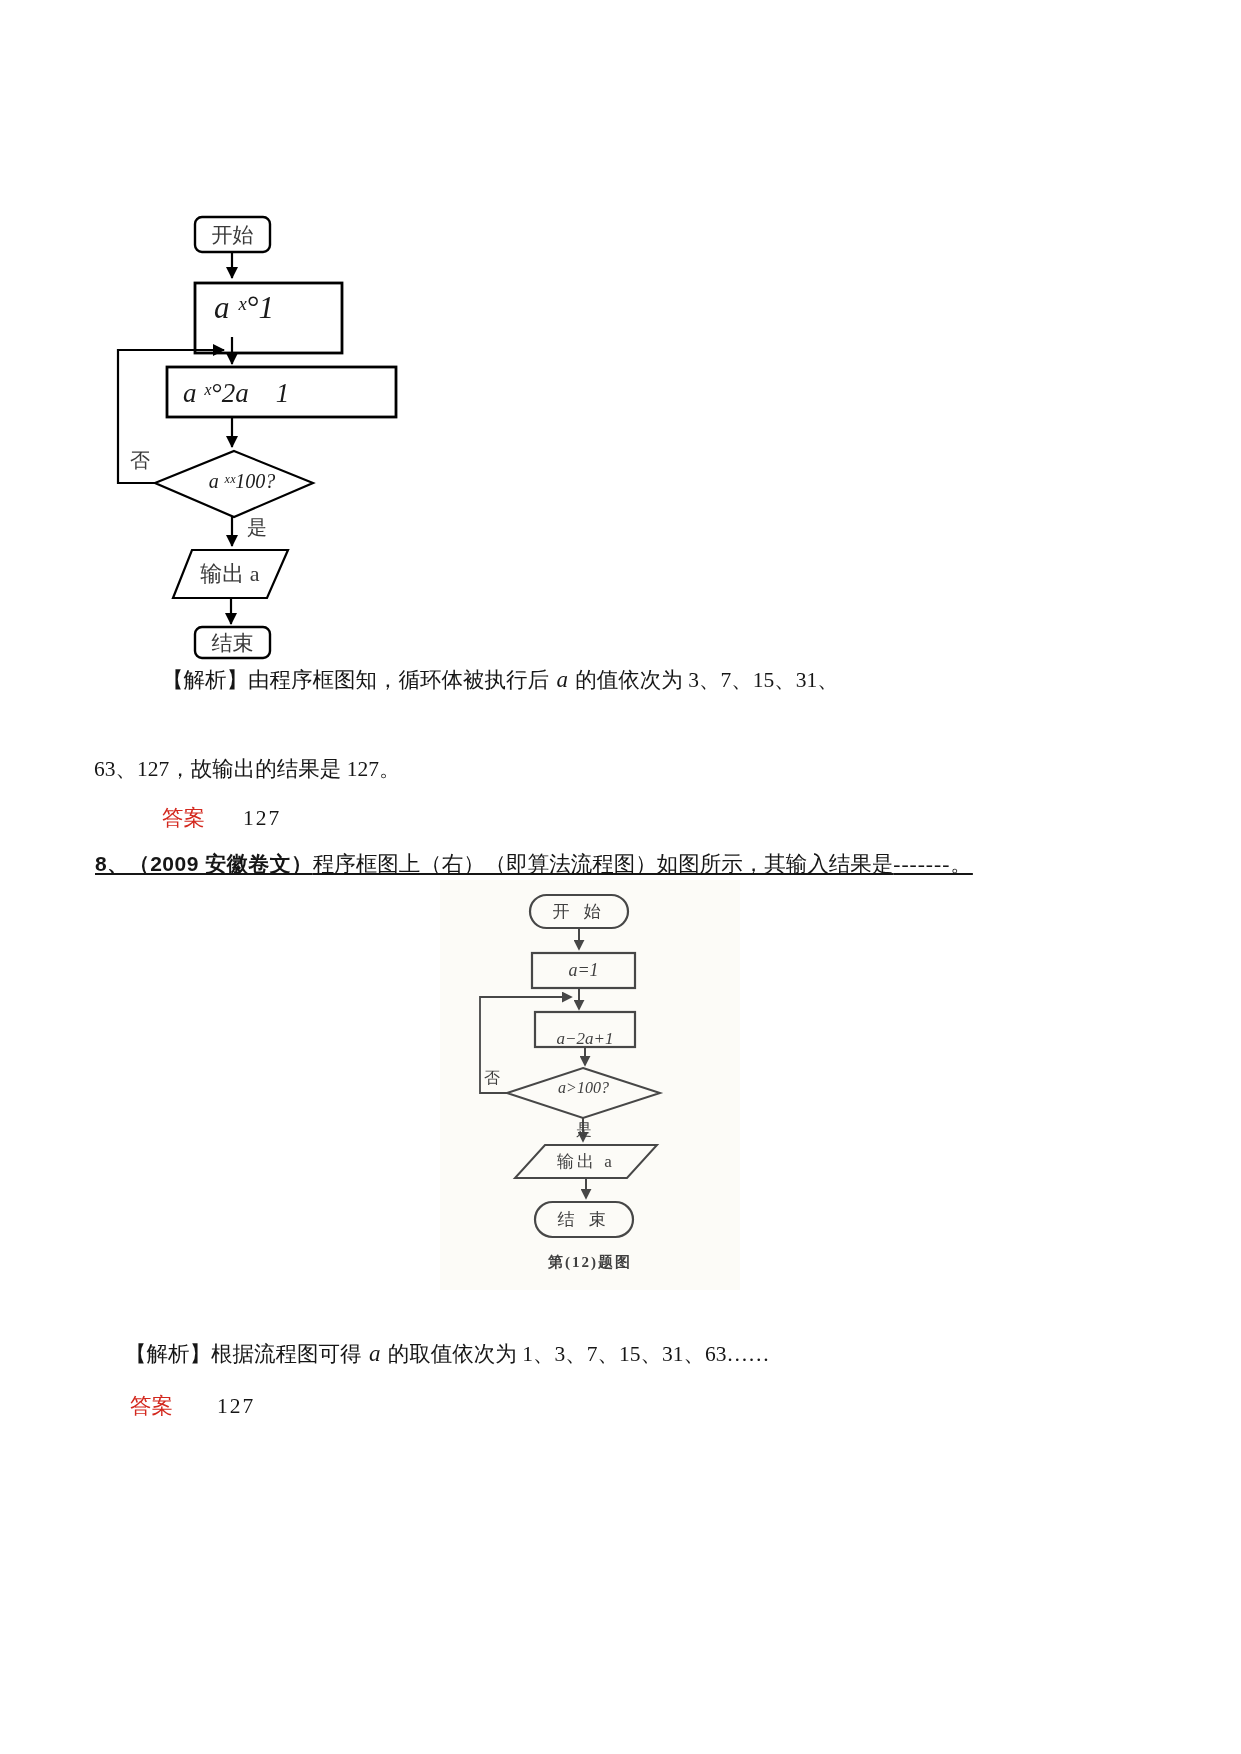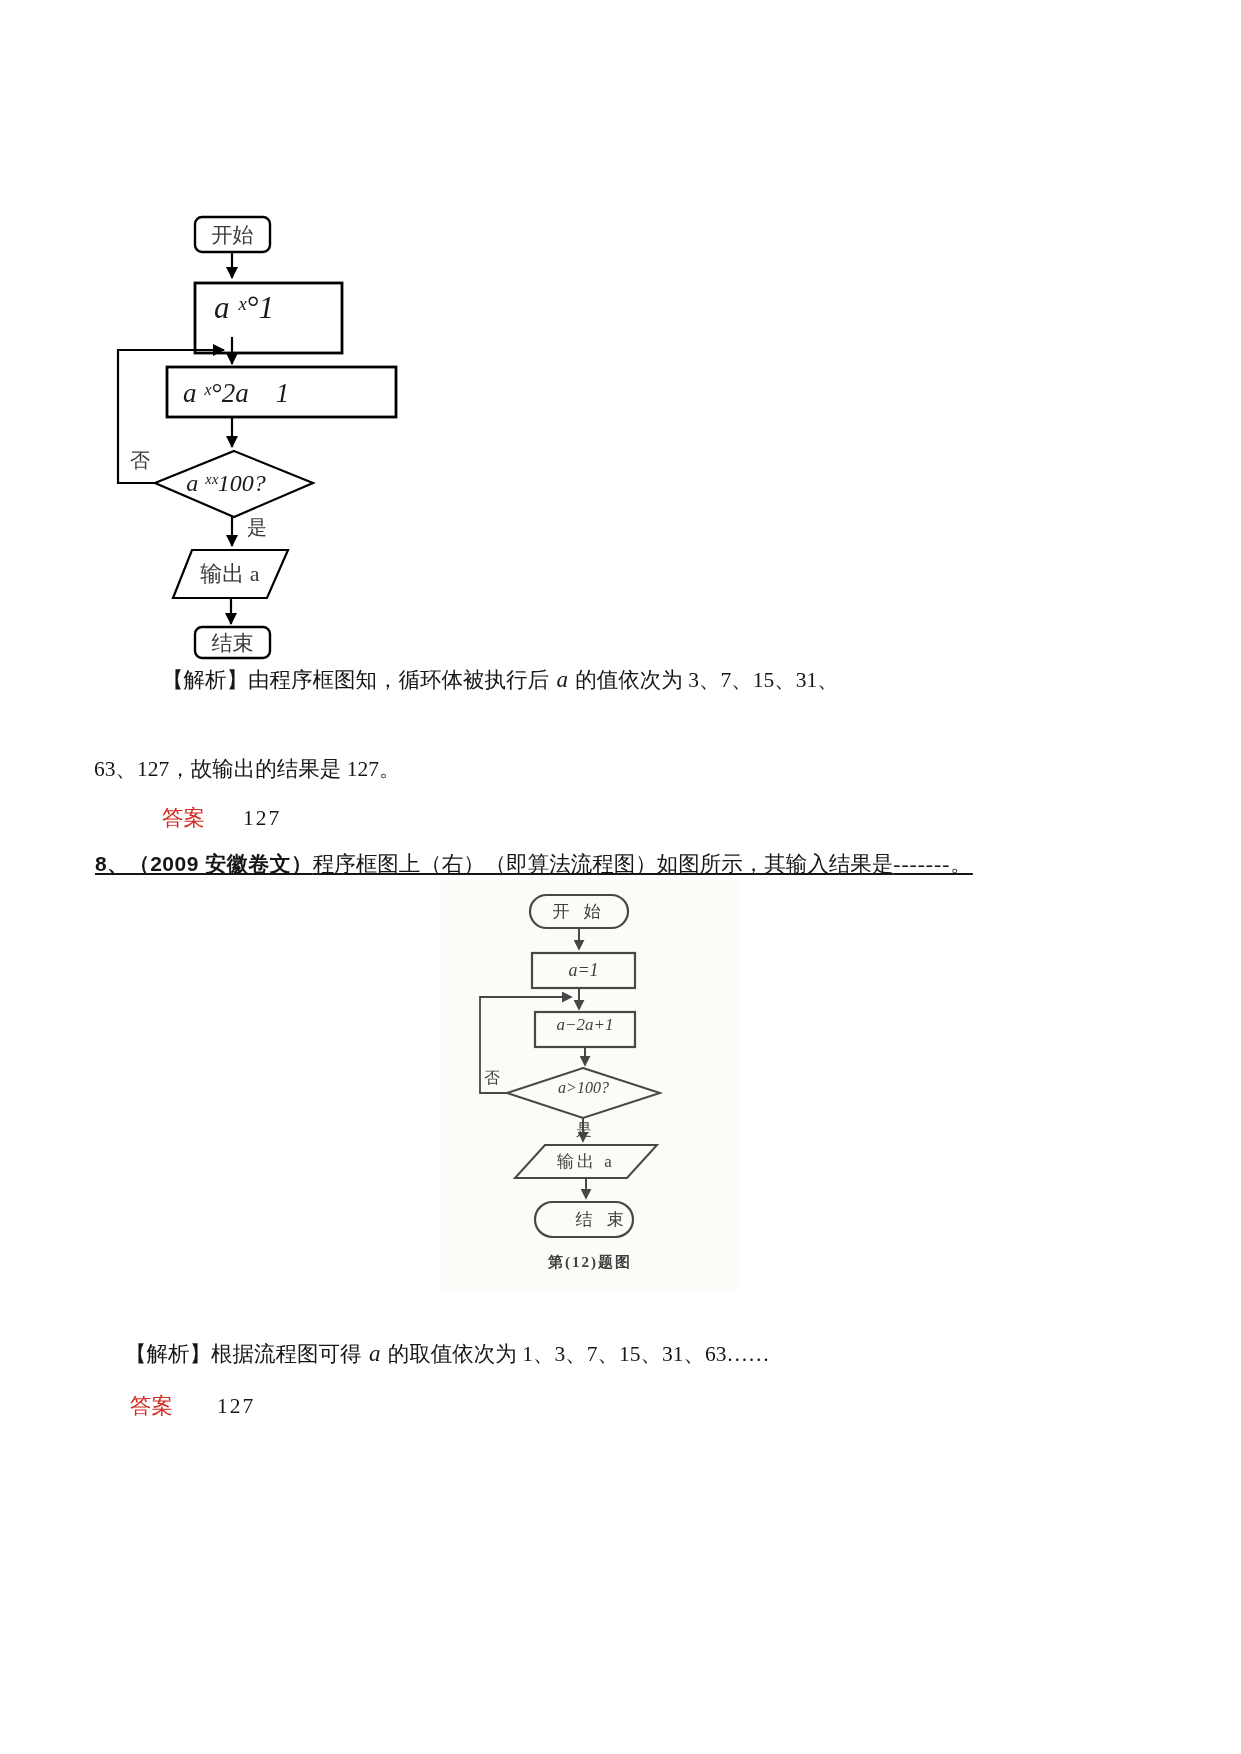--- a/index.html
+++ b/index.html
@@ -56,21 +56,21 @@
     <line x1="182" y1="327" x2="182" y2="356" stroke="#000" stroke-width="2.2" marker-end="url(#ah1)"></line>
     <polygon points="142,360 238,360 217,408 123,408" fill="none" stroke="#000" stroke-width="2.2"></polygon>
     <line x1="181" y1="408" x2="181" y2="434" stroke="#000" stroke-width="2.2" marker-end="url(#ah1)"></line>
     <rect x="145" y="437" width="75" height="31" rx="7" fill="none" stroke="#000" stroke-width="2.4"></rect>
   </svg>
 
   <div class="fc1-label fc-center" style="left:195px;top:217px;width:75px;height:35px;font-size:21px;">开始</div>
   <div class="fc1-label formula" style="left:214px;top:290px;font-size:31px;">a ˣ°1</div>
   <div class="fc1-label formula" style="left:183px;top:375px;font-size:27px;">a ˣ°2a　1</div>
   <div class="fc1-label" style="left:130px;top:447px;font-size:20px;">否</div>
-  <div class="fc1-label formula fc-center" style="left:148px;top:470px;width:156px;font-size:24px;">a ˣˣ100?</div>
+  <div class="fc1-label formula fc-center" style="left:164px;top:470px;width:156px;font-size:20px;">a ˣˣ100?</div>
   <div class="fc1-label" style="left:247px;top:514px;font-size:20px;">是</div>
   <div class="fc1-label fc-center" style="left:180px;top:550px;width:100px;height:48px;font-size:22px;">输出 a</div>
   <div class="fc1-label fc-center" style="left:195px;top:627px;width:75px;height:31px;font-size:21px;">结束</div>
 
   <div class="textline" style="left:162px;top:665px;">
     <span>【解析】由程序框图知，循环体被执行后 </span><i>a</i><span> 的值依次为 3、7、15、31、</span>
   </div>
   <div class="textline" style="left:94px;top:754px;">63、127，故输出的结果是 127。</div>
   <div class="textline" style="left:162px;top:803px;">
     <span class="red">答案</span><span class="ans-val">127</span>
@@ -96,25 +96,25 @@
       <line x1="145" y1="167" x2="145" y2="185" stroke="#474747" stroke-width="2" marker-end="url(#ah2)"></line>
       <polygon points="143,188 220,213 143,238 67,213" fill="none" stroke="#474747" stroke-width="2"></polygon>
       <line x1="143" y1="238" x2="143" y2="261" stroke="#474747" stroke-width="2" marker-end="url(#ah2)"></line>
       <polygon points="105,265 217,265 187,298 75,298" fill="none" stroke="#474747" stroke-width="2"></polygon>
       <line x1="146" y1="298" x2="146" y2="318" stroke="#474747" stroke-width="2" marker-end="url(#ah2)"></line>
       <rect x="95" y="322" width="98" height="35" rx="17.5" fill="none" stroke="#474747" stroke-width="2.2"></rect>
     </svg>
     <div class="fc2-label fc-center" style="left:90px;top:15px;width:98px;height:33px;font-size:17px;letter-spacing:5px;">开 始</div>
     <div class="fc2-label fc-center formula" style="left:92px;top:73px;width:103px;height:35px;font-size:18px;">a=1</div>
     <div class="fc2-label" style="left:44px;top:188px;font-size:16px;">否</div>
-    <div class="fc2-label fc-center formula" style="left:95px;top:120px;width:100px;height:49px;font-size:17px;">a−2a+1</div>
+    <div class="fc2-label fc-center formula" style="left:95px;top:134px;width:100px;height:49px;font-size:17px;">a−2a+1</div>
     <div class="fc2-label fc-center formula" style="left:67px;top:199px;width:153px;font-size:16px;">a&gt;100?</div>
     <div class="fc2-label" style="left:136px;top:240px;font-size:16px;">是</div>
     <div class="fc2-label fc-center" style="left:75px;top:265px;width:142px;height:33px;font-size:17px;letter-spacing:3px;">输出 a</div>
-    <div class="fc2-label fc-center" style="left:113px;top:322px;width:98px;height:35px;font-size:17px;letter-spacing:5px;">结 束</div>
+    <div class="fc2-label fc-center" style="left:95px;top:322px;width:98px;height:35px;font-size:17px;letter-spacing:5px;">结 束</div>
     <div class="fc2-caption">第(12)题图</div>
   </div>
 
   <div class="textline" style="left:125px;top:1339px;">
     <span>【解析】根据流程图可得 </span><i>a</i><span> 的取值依次为 1、3、7、15、31、63……</span>
   </div>
   <div class="textline" style="left:130px;top:1391px;">
     <span class="red">答案</span><span class="ans-val" style="margin-left:44px;">127</span>
   </div>
 

